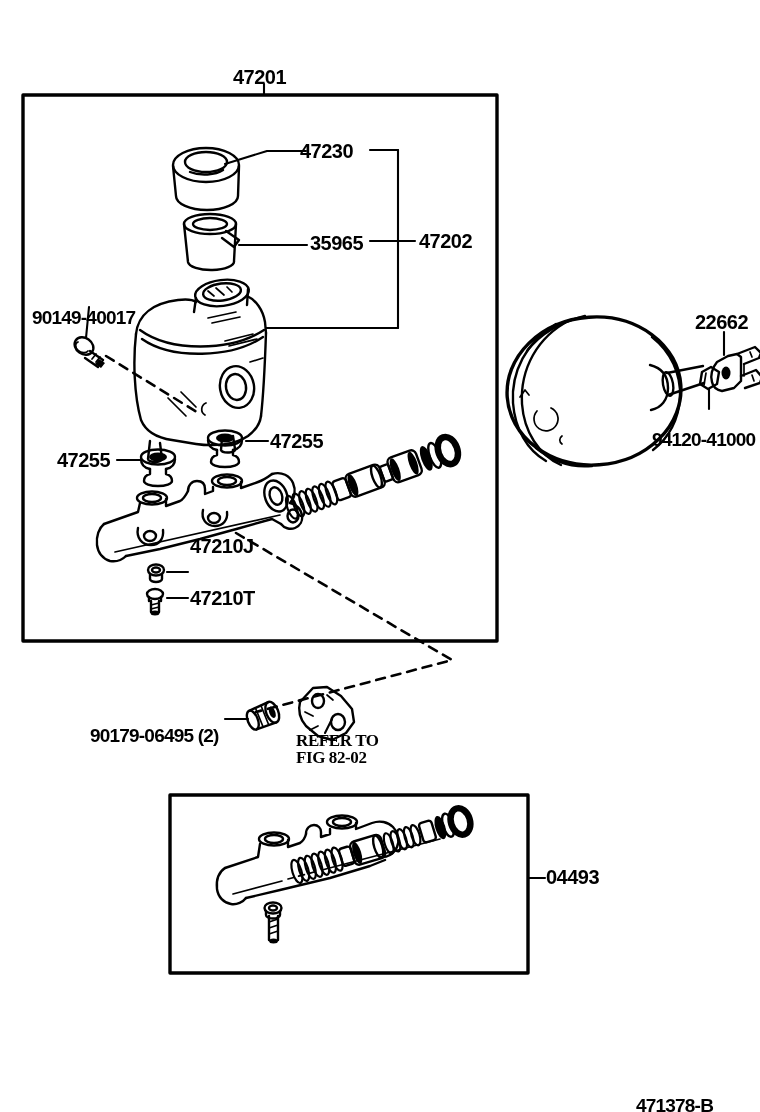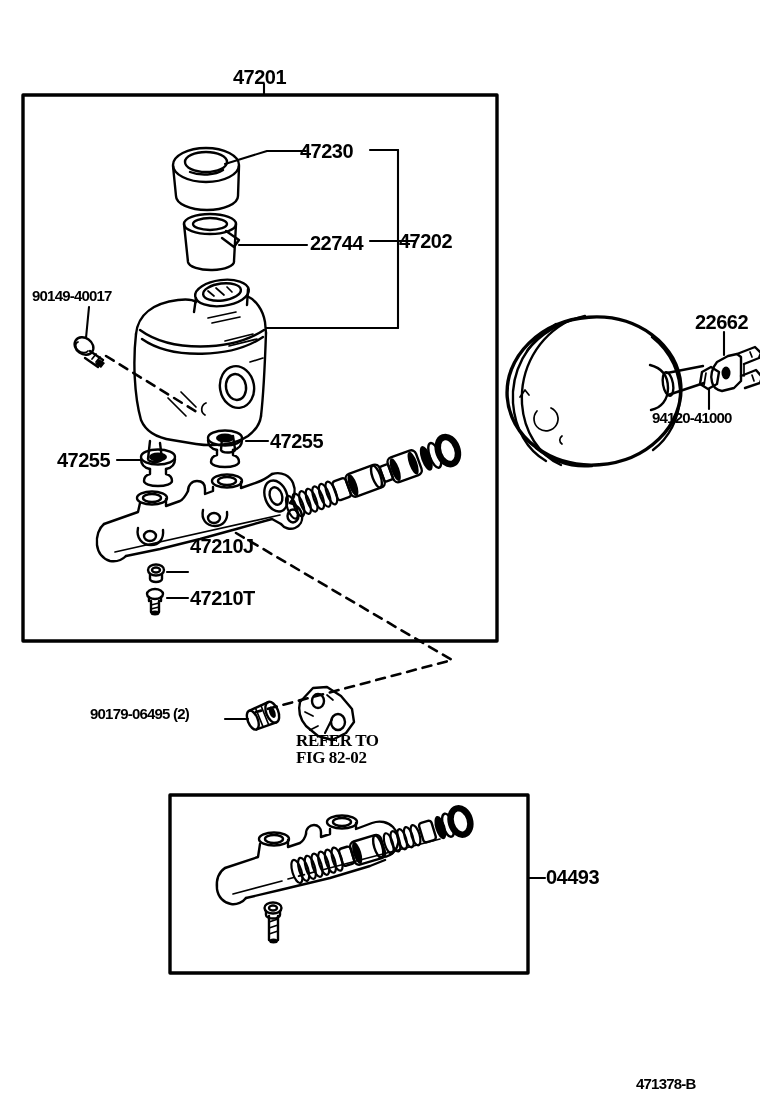--- a/index.html
+++ b/index.html
@@ -10,21 +10,21 @@
   svg .box{stroke-width:3.4;}
   svg .ld{stroke-width:2.1;}
   svg .dash{stroke-width:2.6;stroke-dasharray:9 7;}
   svg .thin{stroke-width:1.7;}
   svg .thindash{stroke-width:1.7;stroke-dasharray:6 5;}
   svg .fb{fill:#000;stroke:none;}
   svg .ring{stroke-width:6.5;}
   svg .w22{stroke-width:2.2;}
   .lbl{position:absolute;color:#000;font-weight:700;font-size:20px;line-height:1;
        letter-spacing:-0.5px;white-space:pre;}
-  .lbl.long{font-size:15px;letter-spacing:-0.8px;}
+  .lbl.long{font-size:19px;letter-spacing:-0.8px;margin-top:20px;}
   .lbl.note{font-size:17px;letter-spacing:-0.4px;font-family:Liberation Serif, serif;}
 </style>
 </head>
 <body>
 
 <div id="page">
 
   <svg width="760" height="1112" viewBox="0 0 760 1112">
 
     <g>
@@ -259,22 +259,22 @@
       <ellipse cx="273" cy="908" rx="4" ry="2.5"></ellipse>
       <path d="M266,911 L266,915 A7,3.5 0 0 0 280,915 L280,911"></path>
       <path d="M269,916 L269,940 M278,916 L278,940"></path>
       <path class="thin" d="M269,922 L278,919 M269,928 L278,925 M269,934 L278,931"></path>
       <ellipse class="fb" cx="273.5" cy="941" rx="4.5" ry="2.5"></ellipse>
     </g>
   </svg>
 
   <div class="lbl" style="left:233px;top:67px">47201</div>
   <div class="lbl" style="left:300px;top:141px">47230</div>
-  <div class="lbl" style="left:310px;top:233px">22744</div>
-  <div class="lbl" style="left:399px;top:231px">47202</div>
+  <div class="lbl" style="left:310px;top:233px">35965</div>
+  <div class="lbl" style="left:419px;top:231px">47202</div>
   <div class="lbl long" style="left:32px;top:288px">90149-40017</div>
   <div class="lbl" style="left:695px;top:312px">22662</div>
   <div class="lbl long" style="left:652px;top:410px">94120-41000</div>
   <div class="lbl" style="left:270px;top:431px">47255</div>
   <div class="lbl" style="left:57px;top:450px">47255</div>
   <div class="lbl" style="left:190px;top:536px">47210J</div>
   <div class="lbl" style="left:190px;top:588px">47210T</div>
   <div class="lbl long" style="left:90px;top:706px">90179-06495 (2)</div>
   <div class="lbl note" style="left:296px;top:732px">REFER TO</div>
   <div class="lbl note" style="left:296px;top:749px">FIG 82-02</div>

